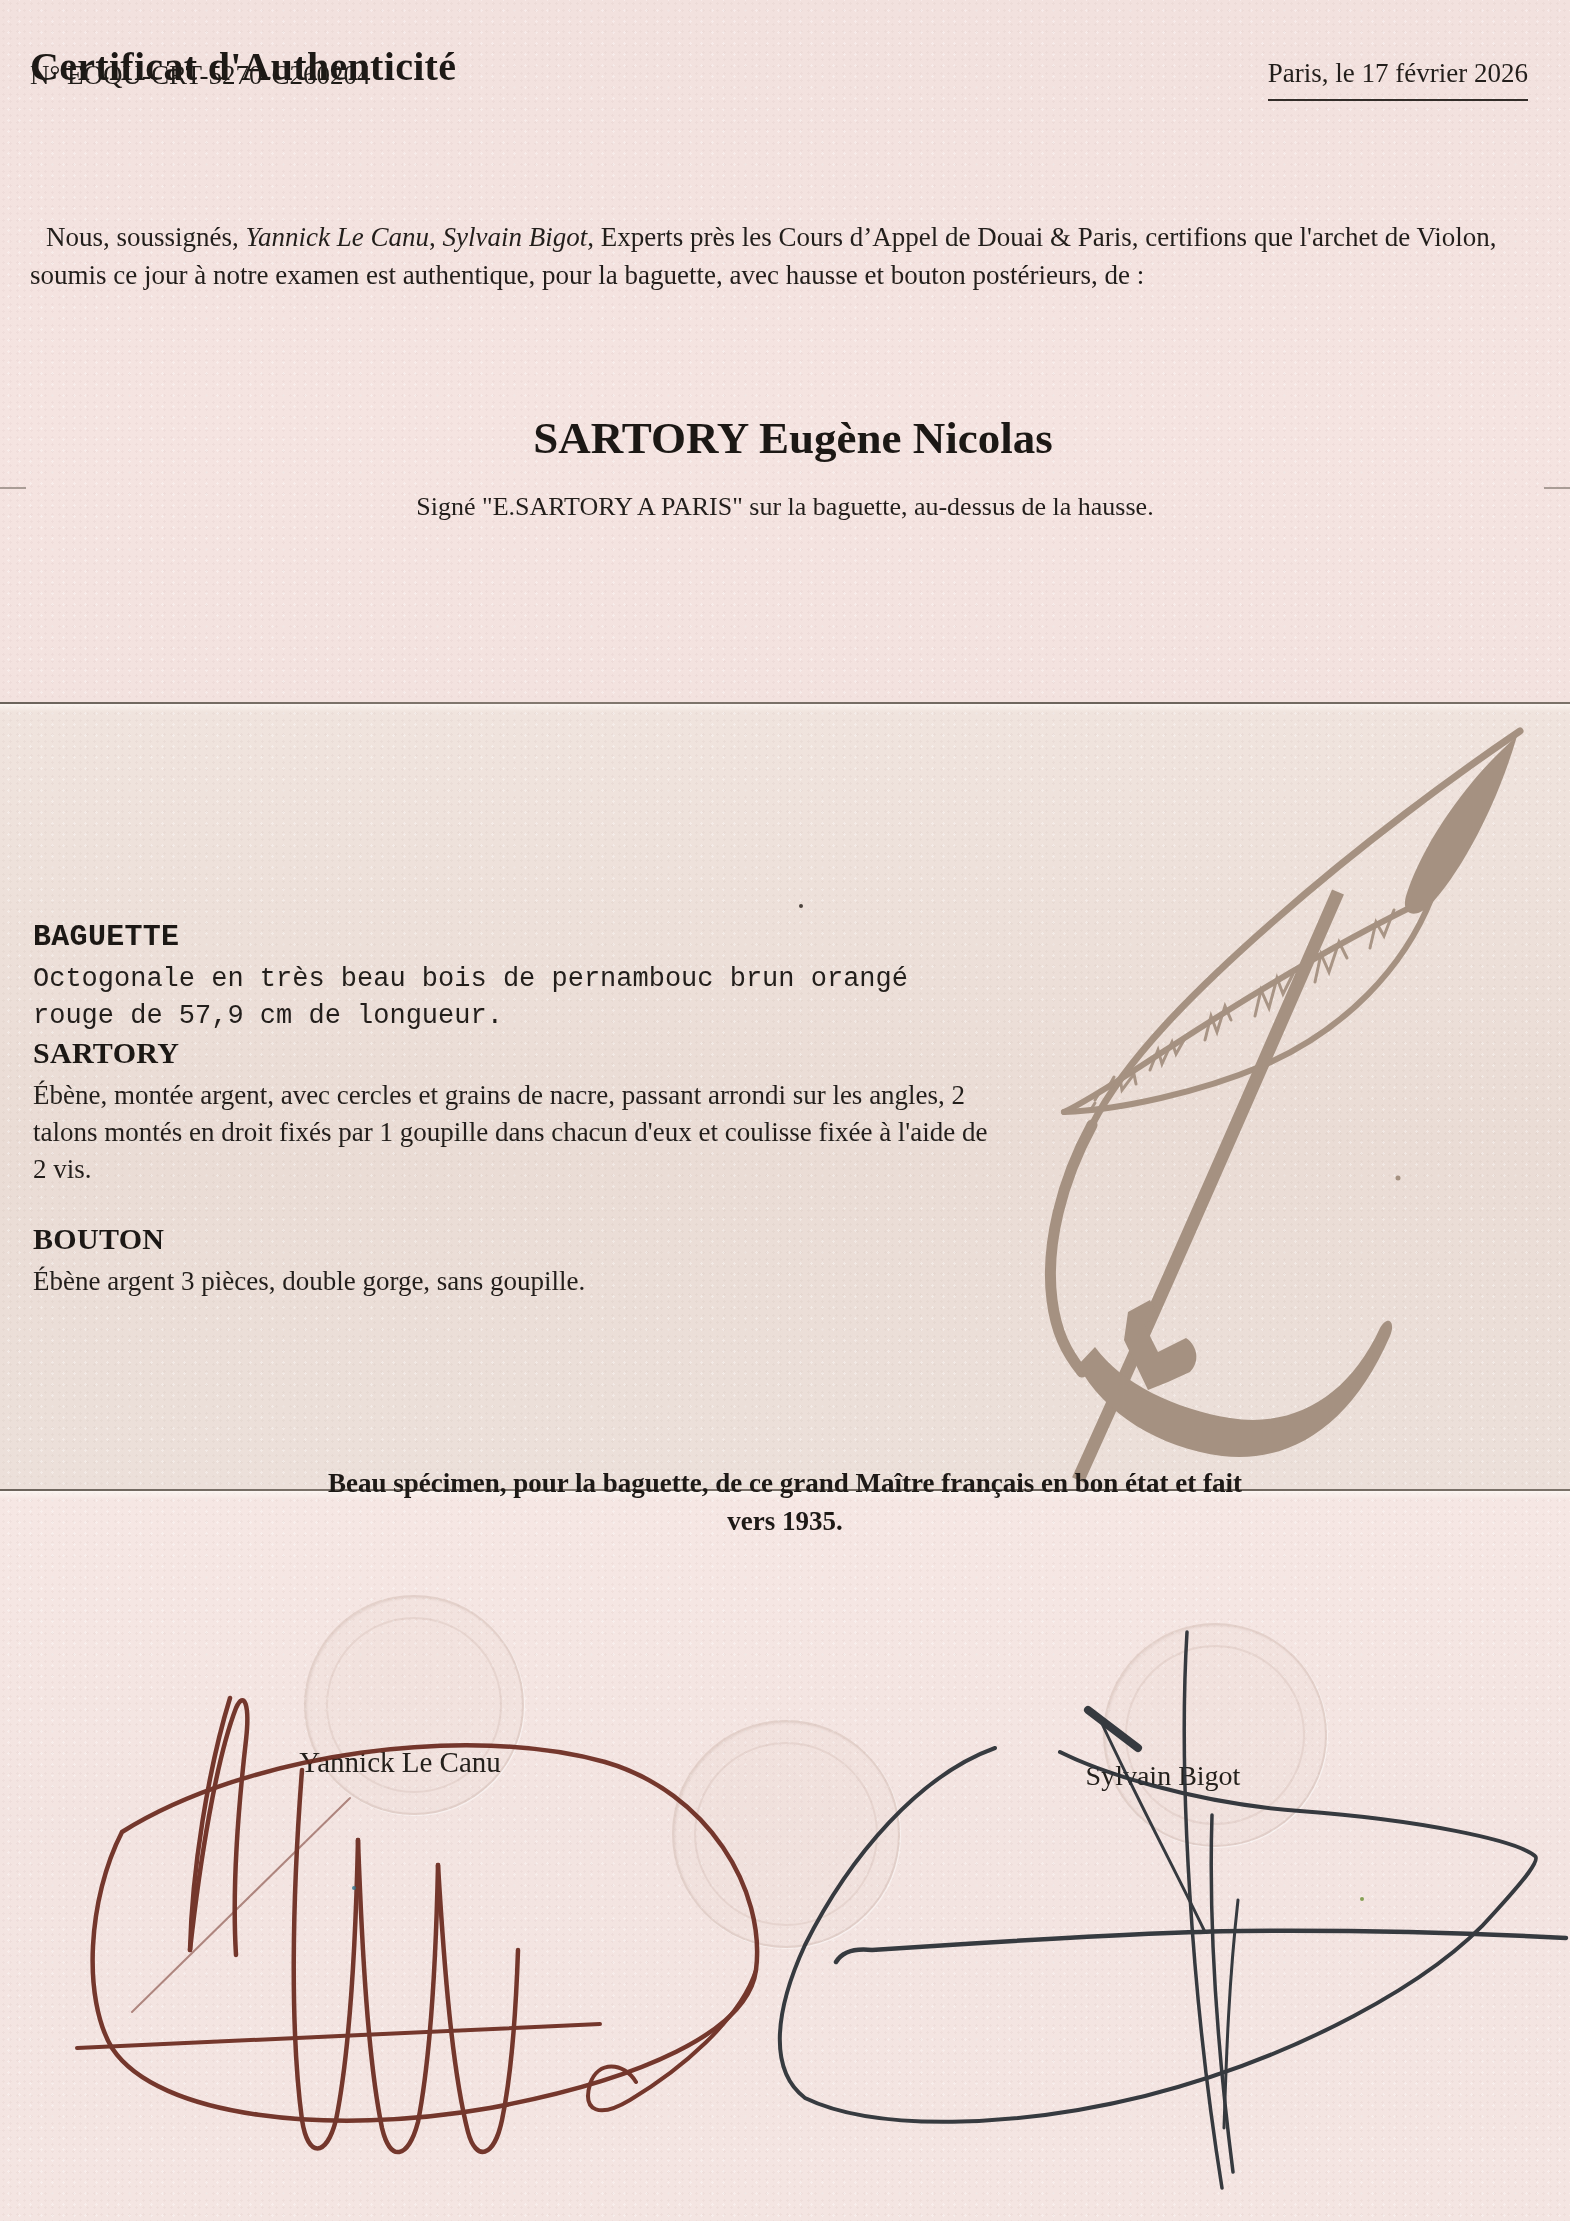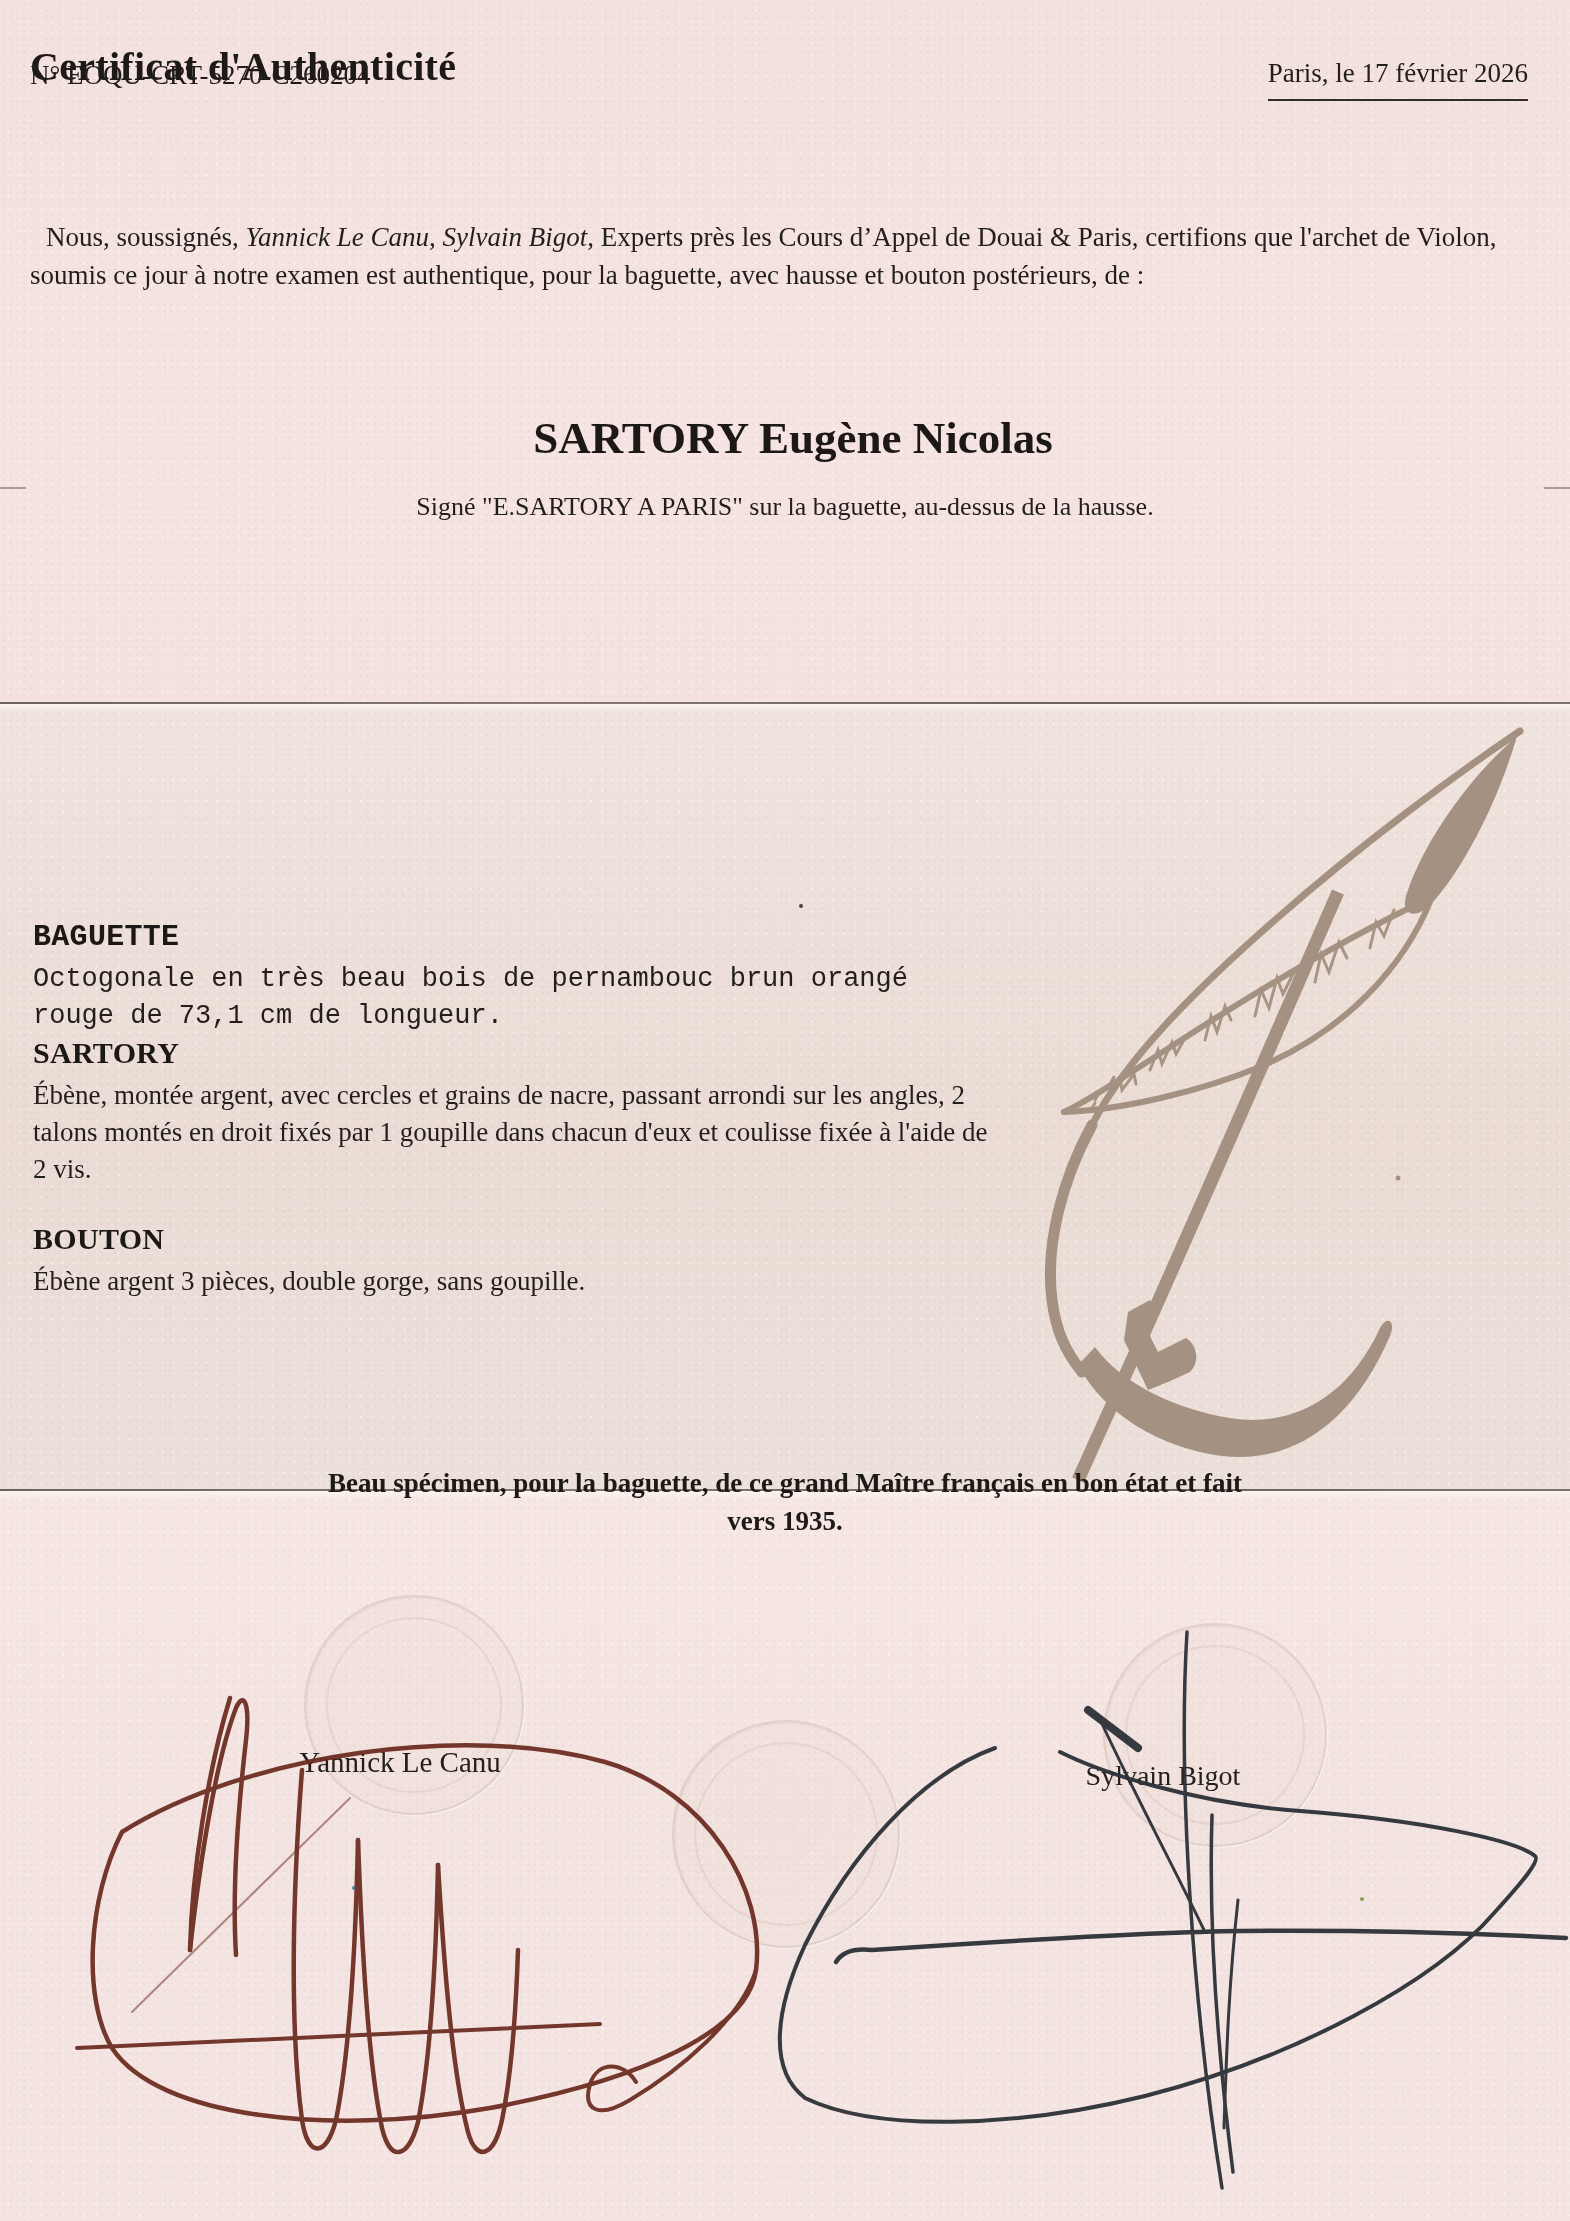--- a/index.html
+++ b/index.html
@@ -68,21 +68,21 @@
   <div class="certno">N° EOQU-CRT-5270-C260204</div>
   <div class="date">Paris, le 17 février 2026</div>
 
   <p class="intro"><span>Nous, soussignés, </span><i>Yannick Le Canu</i><span>, </span><i>Sylvain Bigot</i><span>, Experts près les Cours d’Appel de Douai &amp; Paris, certifions que l'archet de Violon, soumis ce jour à notre examen est authentique, pour la baguette, avec hausse et bouton postérieurs, de :</span></p>
 
   <h2 class="maker">SARTORY Eugène Nicolas</h2>
   <p class="note">Signé "E.SARTORY A PARIS" sur la baguette, au-dessus de la hausse.</p>
 
   <div class="sec sec-baguette">
     <h3>BAGUETTE</h3>
-    <p>Octogonale en très beau bois de pernambouc brun orangé rouge de 73,1 cm de longueur.</p>
+    <p>Octogonale en très beau bois de pernambouc brun orangé rouge de 57,9 cm de longueur.</p>
   </div>
   <div class="sec sec-hausse">
     <h3>SARTORY</h3>
     <p>Ébène, montée argent, avec cercles et grains de nacre, passant arrondi sur les angles, 2 talons montés en droit fixés par 1 goupille dans chacun d'eux et coulisse fixée à l'aide de 2 vis.</p>
   </div>
   <div class="sec sec-bouton">
     <h3>BOUTON</h3>
     <p>Ébène argent 3 pièces, double gorge, sans goupille.</p>
   </div>
 

